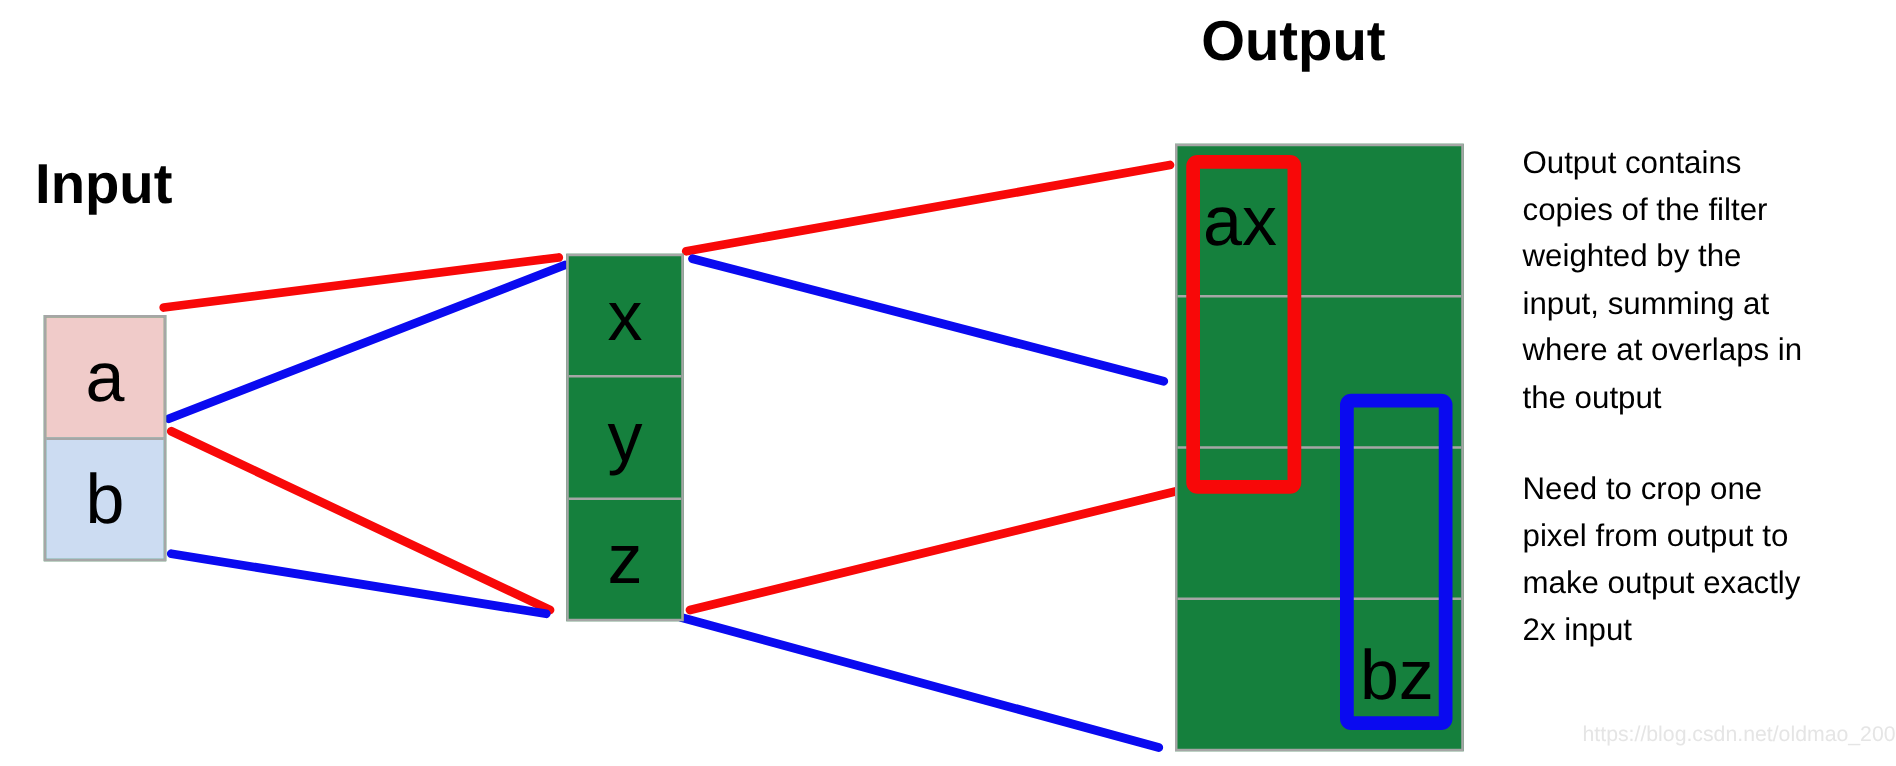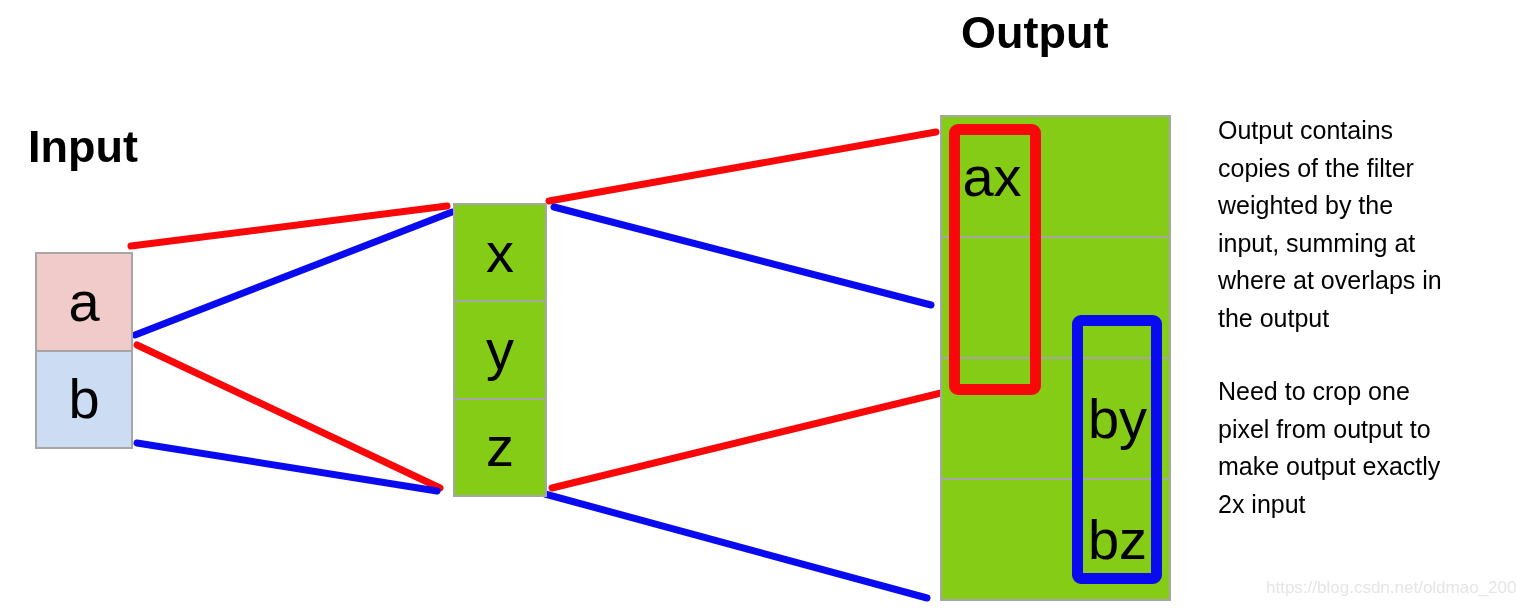--- a/index.html
+++ b/index.html
@@ -24,21 +24,21 @@
     letter-spacing:0px;white-space:nowrap;
   }
   #title-input{left:28px;top:93px;margin-top:29px;}
   #title-filter{left:431px;top:100px;}
   #title-output{left:961px;top:8px;}
 
   
   .dtable{
     position:absolute;z-index:2;
     border:2px solid var(--table-border);
-    background:#84cc16;
+    background:#15803d;
     display:flex;flex-direction:column;
   }
   .dcell{
     display:flex;align-items:center;justify-content:center;
     font-size:56px;line-height:1;
     border-top:2px solid var(--table-border);
     box-sizing:border-box;
   }
   .dcell:first-child{border-top:none;}
 
@@ -133,21 +133,20 @@
       <span class="term op-term"></span>
       <span class="term b-term"></span>
     </div>
     <div class="out-row">
       <span class="term op-term"></span>
       <span class="term b-term"></span>
     </div>
     <div class="out-row">
       <span class="term a-term"></span>
       <span class="term op-term"></span>
-      <span class="term b-term">by</span>
     </div>
     <div class="out-row">
       <span class="term a-term"></span>
       <span class="term op-term"></span>
       <span class="term b-term">bz</span>
     </div>
   </div>
 
   <div class="hl-rect" id="red-rect"></div>
   <div class="hl-rect" id="blue-rect"></div>

